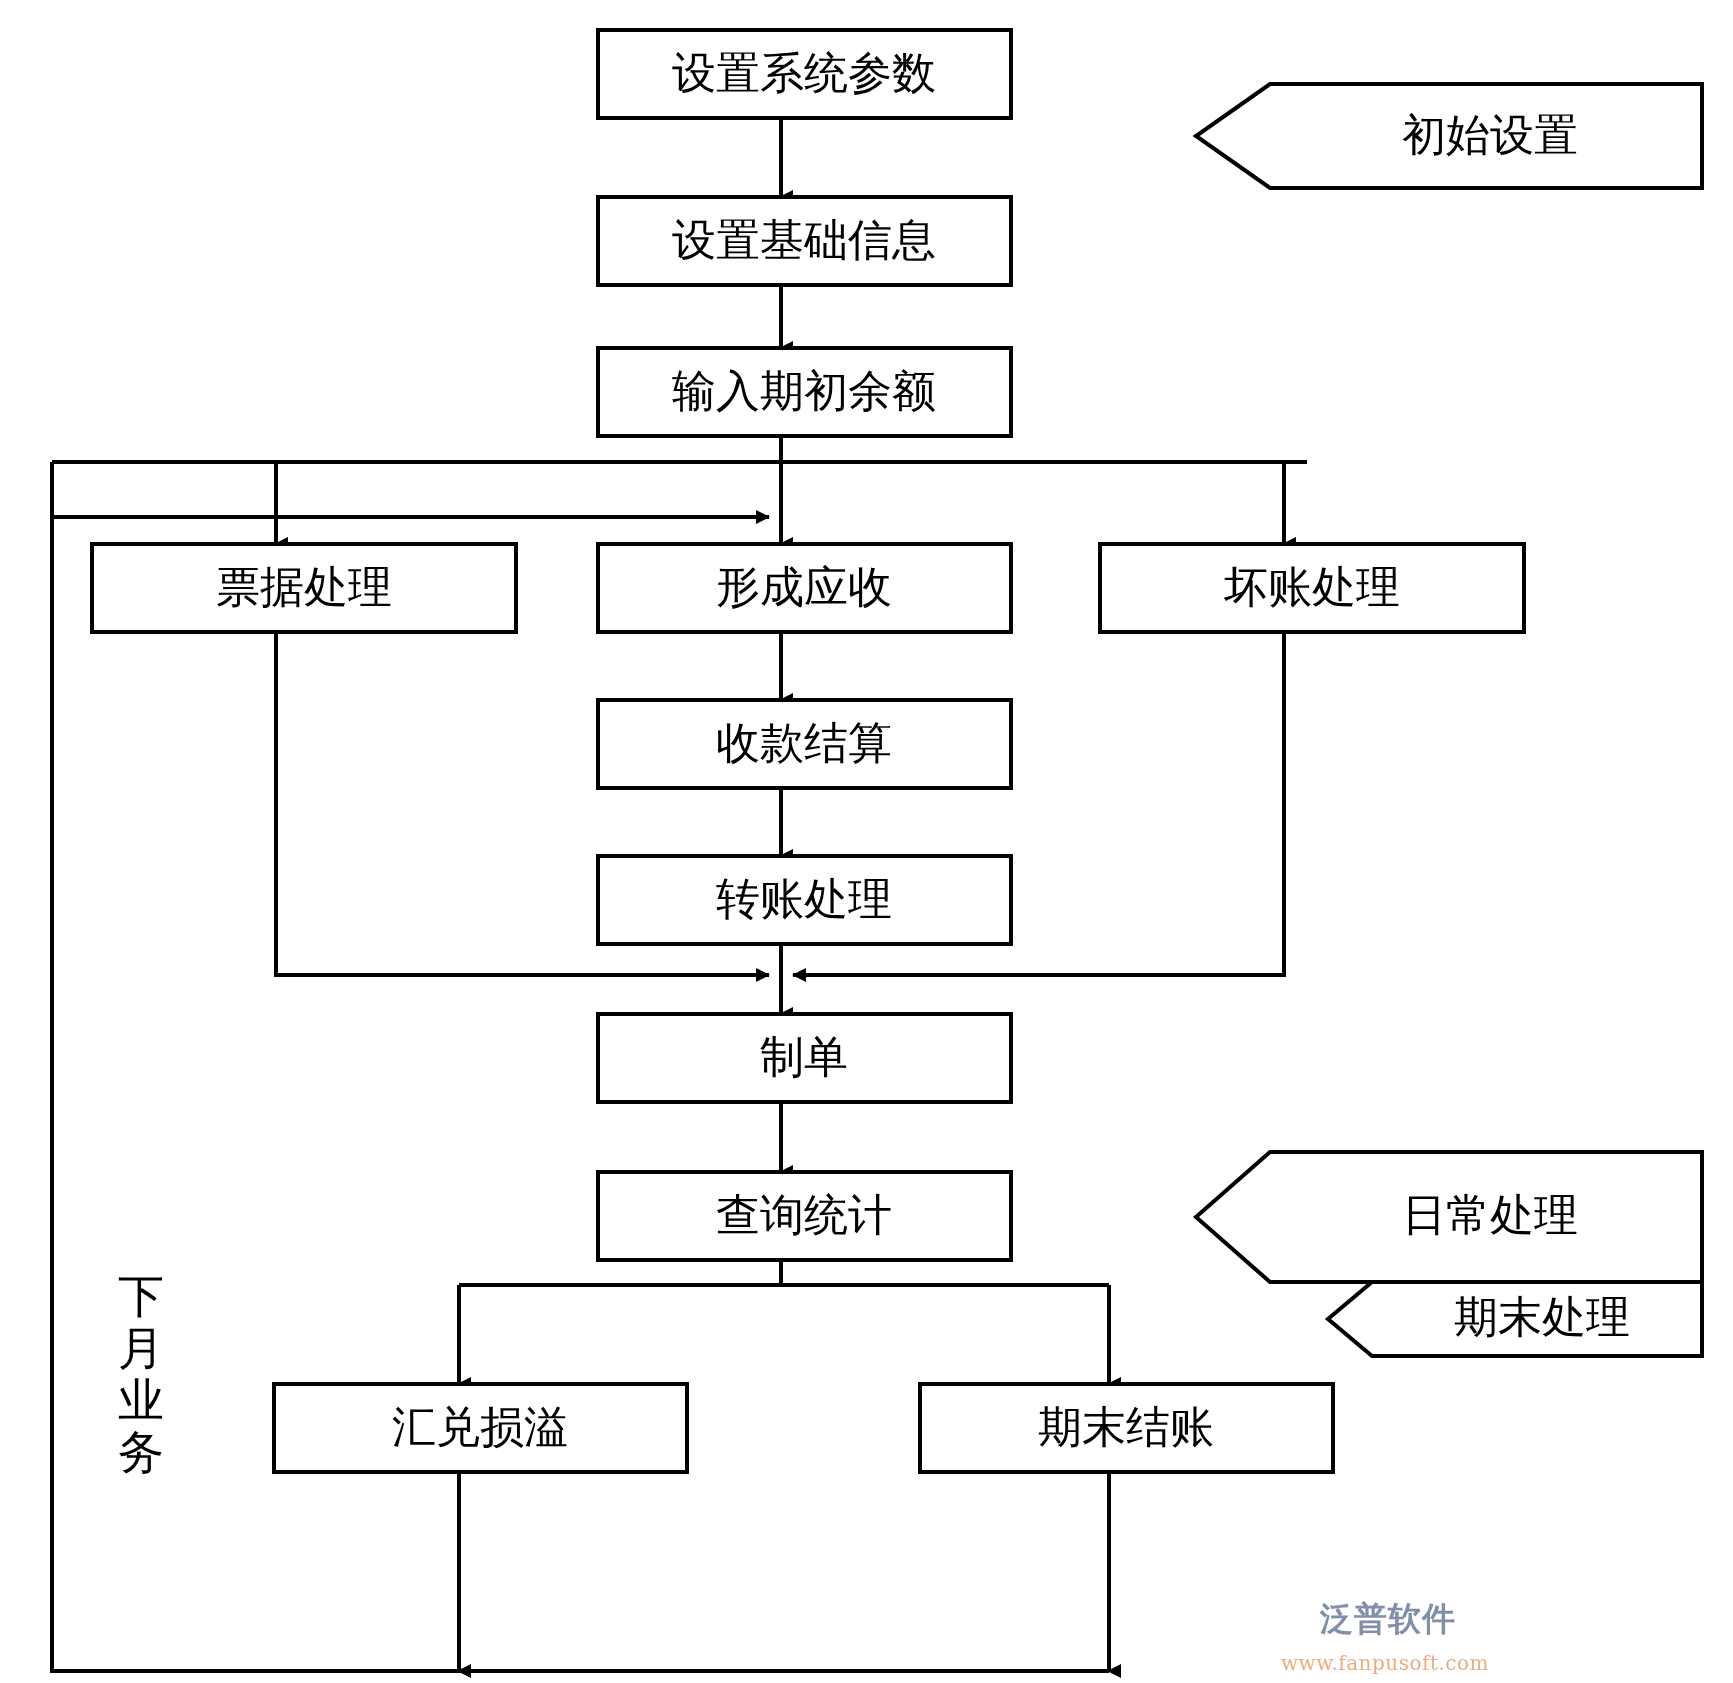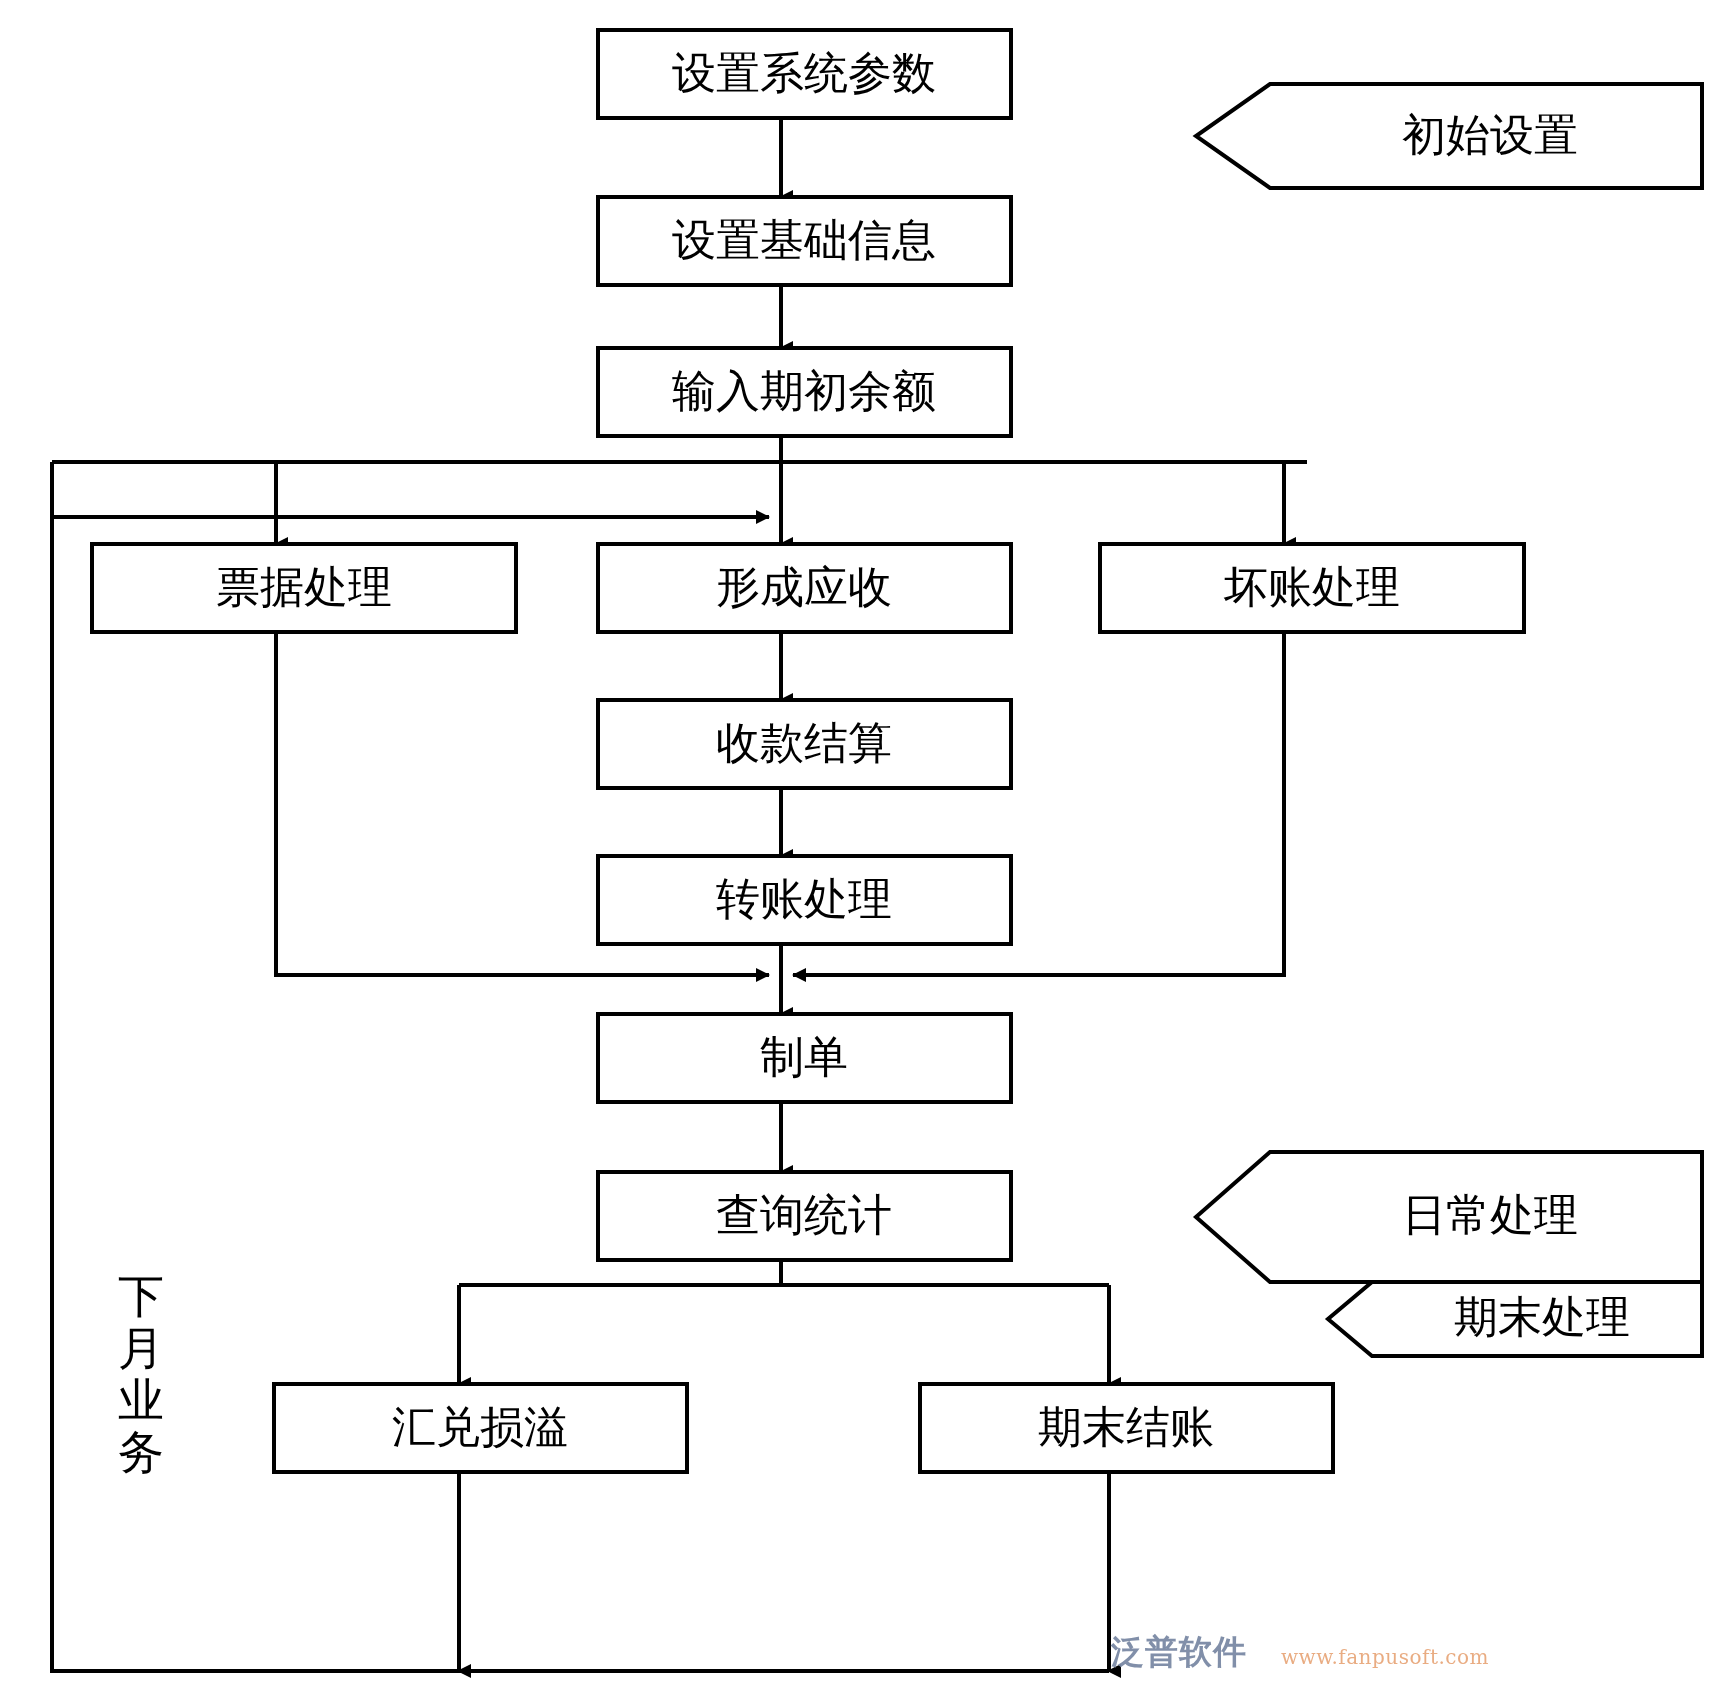--- a/index.html
+++ b/index.html
@@ -10,26 +10,26 @@
   .node-rect{fill:#ffffff;stroke:#000000;stroke-width:4;}
   .banner{fill:#ffffff;stroke:#000000;stroke-width:4;}
   .conn{stroke:#000000;stroke-width:4;fill:none;}
   .nlabel{font-family:"DejaVu Serif","Liberation Serif",serif;
           font-size:44px;fill:#000;text-anchor:middle;dominant-baseline:middle;}
   .blabel{font-family:"DejaVu Serif","Liberation Serif",serif;
           font-size:44px;fill:#000;text-anchor:middle;dominant-baseline:middle;}
   .vlabel{font-family:"DejaVu Serif","Liberation Serif",serif;
           font-size:46px;fill:#000;}
   #watermark{position:absolute;right:10px;bottom:8px;display:flex;
-             align-items:flex-start;opacity:.95;gap:34px;}
+             flex-direction:column;align-items:center;opacity:.95;}
   #wm-row{display:flex;align-items:center;gap:6px;}
   #wm-name{font-family:"DejaVu Sans","Liberation Sans",sans-serif;
            font-size:33px;font-weight:bold;color:#7b8aa5;letter-spacing:1px;}
   #wm-url{font-family:"DejaVu Serif","Liberation Serif",serif;
-          font-size:20px;color:#e8a87c;letter-spacing:.5px;margin-top:15px;}
+          font-size:20px;color:#e8a87c;letter-spacing:.5px;margin-top:9px;}
 </style>
 </head>
 <body>
 
 <div id="stage">
 
   <svg viewBox="0 0 1733 1683">
     <defs>
       <marker id="ah-down" markerWidth="14" markerHeight="14" refX="7" refY="12" orient="auto" markerUnits="userSpaceOnUse">
         <path d="M0,0 L14,0 L7,14 Z" fill="#000"></path>

